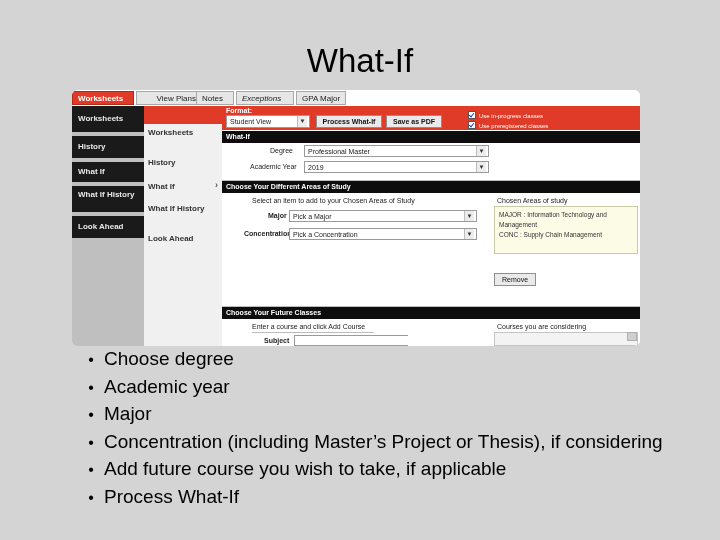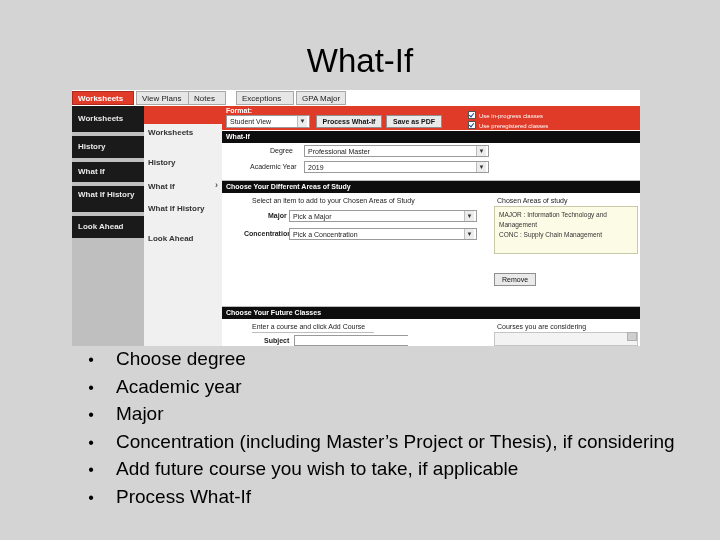--- a/index.html
+++ b/index.html
@@ -32,20 +32,21 @@
   .shot {
     position: absolute;
     left: 72px;
     top: 90px;
     width: 568px;
     height: 256px;
     background: #ffffff;
     overflow: hidden;
     font-size: 7px;
     color: #222;
+    border-radius: 6px;
   }
 
   
   .tabstrip {
     position: absolute;
     left: 0; top: 0;
     width: 568px; height: 16px;
     background: #ffffff;
   }
   .tab {
@@ -271,34 +272,34 @@
     font-size: 19px;
     line-height: 26.5px;
     color: #000;
   }
   .bullet-dot {
     width: 26px;
     flex: 0 0 26px;
     text-align: center;
     font-size: 16px;
   }
-  .bullet-text { flex: 1; margin-left: 12px; }
+  .bullet-text { flex: 1; }
 </style>
 </head>
 <body>
 
 <div class="slide-title">What-If</div>
 
 <div class="shot">
 
   <div class="tabstrip">
     <div class="tab active" style="left:0px;width:62px;">Worksheets</div>
-    <div class="tab" style="left:64px;width:66px;">View Plans</div>
-    <div class="tab" style="left:116px;width:38px;">Notes</div>
-    <div class="tab" style="left:164px;width:58px;">Exceptions</div>
+    <div class="tab" style="left:64px;width:66px;text-align:right;">View Plans</div>
+    <div class="tab" style="left:124px;width:38px;">Notes</div>
+    <div class="tab" style="left:164px;width:58px;font-style:italic;">Exceptions</div>
     <div class="tab" style="left:224px;width:50px;">GPA Major</div>
   </div>
 
   <div class="sidebar">
     <div class="side-item" style="top:0px;height:26px;line-height:26px;">Worksheets</div>
     <div class="side-item" style="top:30px;height:22px;line-height:22px;">History</div>
     <div class="side-item" style="top:56px;height:20px;line-height:20px;">What If</div>
     <div class="side-item" style="top:80px;height:26px;line-height:11px;padding-top:3px;">What If History</div>
     <div class="side-item" style="top:110px;height:22px;line-height:22px;">Look Ahead</div>
     <div class="side-grey" style="position:absolute;left:0;top:136px;width:72px;height:104px;"></div>

